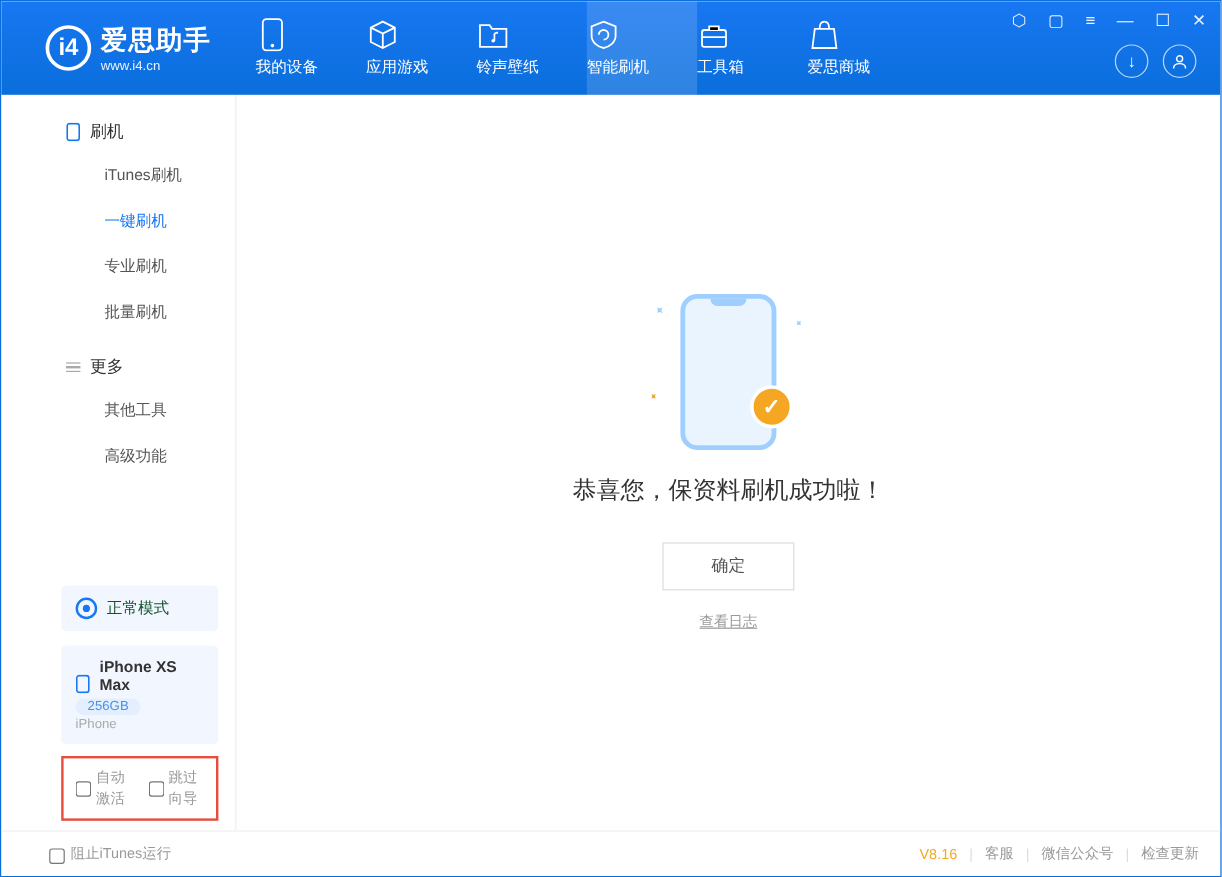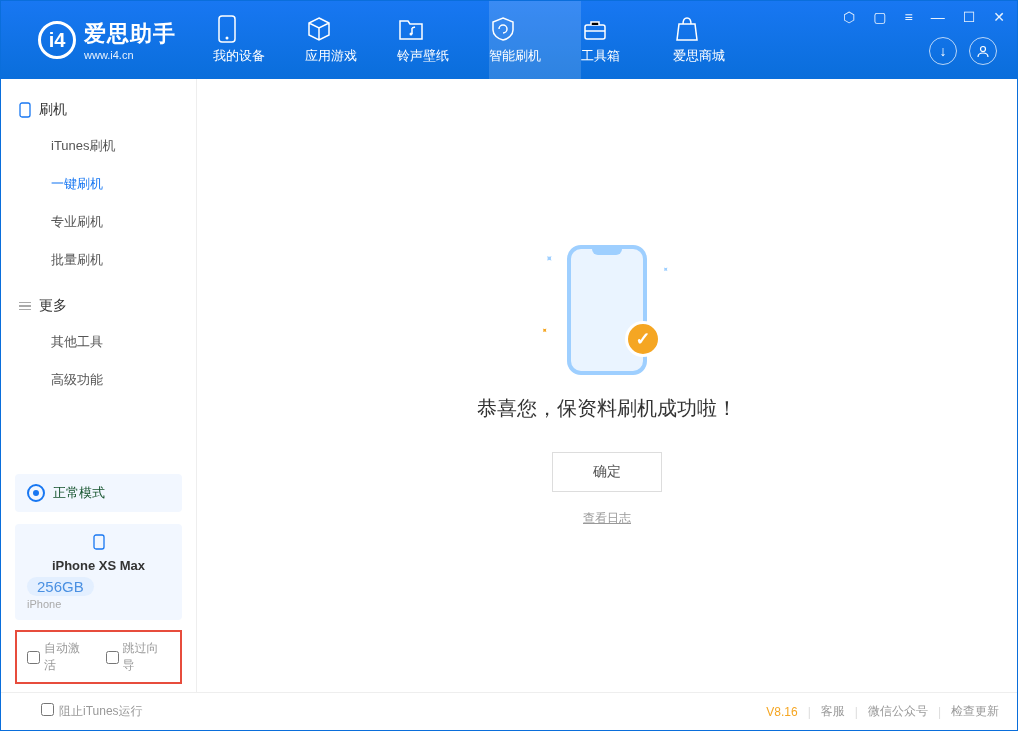--- a/index.html
+++ b/index.html
@@ -11,48 +11,48 @@
 .logo-text-sub { font-size: 11px; opacity: 0.9; }
 .tabs { display: flex; height: 100%; }
 .tab { width: 92px; display: flex; flex-direction: column; align-items: flex-start; justify-content: center; cursor: pointer; font-size: 13px; gap: 4px; }
 .tab.active { background: rgba(255,255,255,0.15); }
 .tab-icon { width: 28px; height: 28px; display: flex; align-items: center; justify-content: center; }
 .window-controls { position: absolute; top: 6px; right: 8px; display: flex; gap: 10px; font-size: 14px; }
 .window-controls span { cursor: pointer; opacity: 0.9; padding: 2px 4px; }
 .header-right-icons { position: absolute; right: 20px; bottom: 14px; display: flex; gap: 12px; }
 .circle-icon { width: 28px; height: 28px; border: 1.5px solid rgba(255,255,255,0.7); border-radius: 50%; display: flex; align-items: center; justify-content: center; font-size: 14px; cursor: pointer; }
 .body-area { display: flex; height: 613px; }
-.sidebar { width: 196px; border-right: 1px solid #eee; padding-top: 14px; display: flex; flex-direction: column; }
+.sidebar { width: 196px; border-right: 1px solid #eee; padding-top: 14px; display: flex; flex-direction: column; padding-left: 36px; }
 .side-group { margin-bottom: 10px; }
 .side-group-title { display: flex; align-items: center; gap: 8px; padding: 8px 18px; font-size: 14px; color: #333; font-weight: 500; }
 .side-item { padding: 10px 18px 10px 50px; font-size: 13px; color: #555; cursor: pointer; }
 .side-item.active { color: #1877f2; }
 .side-spacer { flex: 1; }
 .mode-box { margin: 6px 14px; background: #f2f7ff; border-radius: 4px; padding: 10px 12px; display: flex; align-items: center; gap: 8px; font-size: 13px; color: #14532d; }
 .device-box { margin: 6px 14px 10px; background: #f2f7ff; border-radius: 4px; padding: 10px 12px; font-size: 13px; color: #333; }
 .device-name { font-weight: bold; color: #333; }
-.storage-badge { display: inline-block; background: #e3efff; color: #4a90e2; border-radius: 10px; padding: 1px 10px; font-size: 15px; margin-top: 4px; }
+.storage-badge { display: inline-block; background: #e3efff; color: #4a90e2; border-radius: 10px; padding: 1px 10px; font-size: 11px; margin-top: 4px; }
 .device-type { color: #aaa; font-size: 11px; margin-top: 2px; }
 .checkbox-row { border: 2px solid #e74c3c; margin: 0 14px 8px; padding: 8px 10px; display: flex; gap: 14px; font-size: 12px; color: #999; justify-content: space-between; }
 .checkbox-row label { display: flex; align-items: center; gap: 4px; cursor: pointer; }
 .checkbox-row input { cursor: pointer; }
 .main { flex: 1; display: flex; flex-direction: column; align-items: center; justify-content: center; }
 .success-illustration { margin-bottom: 20px; position: relative; }
 .phone-shape { width: 80px; height: 130px; border: 4px solid #9ecfff; border-radius: 14px; position: relative; background: #eaf4ff; }
 .phone-notch { width: 30px; height: 6px; background: #9ecfff; border-radius: 0 0 6px 6px; position: absolute; top: 0; left: 50%; transform: translateX(-50%); }
 .check-badge { position: absolute; bottom: 18px; right: -14px; width: 36px; height: 36px; background: #f5a623; border-radius: 50%; border: 3px solid #fff; display: flex; align-items: center; justify-content: center; color: #fff; font-size: 18px; font-weight: bold; }
 .sparkle { position: absolute; font-size: 10px; color: #9ecfff; }
 .sparkle.s1 { top: 8px; left: -22px; transform: rotate(45deg); }
 .sparkle.s2 { top: 20px; right: -22px; transform: rotate(45deg); font-size: 8px; }
 .sparkle.s3 { bottom: 40px; left: -26px; color: #f5a623; transform: rotate(45deg); font-size: 8px; }
 .success-title { font-size: 20px; color: #333; margin-bottom: 30px; }
 .confirm-btn { border: 1px solid #ddd; background: #fff; padding: 10px 40px; font-size: 14px; color: #555; cursor: pointer; margin-bottom: 18px; }
 .view-log { font-size: 12px; color: #999; text-decoration: underline; cursor: pointer; }
 .footer { height: 38px; border-top: 1px solid #eee; display: flex; align-items: center; padding: 0 18px; font-size: 12px; color: #999; }
-.footer label { display: flex; align-items: flex-start; gap: 5px; cursor: pointer; padding-left: 22px; }
+.footer label { display: flex; align-items: flex-end; gap: 5px; cursor: pointer; padding-left: 22px; }
 .footer-spacer { flex: 1; }
 .footer-right { display: flex; align-items: center; gap: 10px; color: #999; }
 .footer-right span { cursor: pointer; }
 .footer-sep { color: #ddd; }
 .icon-lines { display: inline-flex; flex-direction: column; gap: 2px; }
 .icon-lines i { display: block; width: 12px; height: 1.5px; background: #aaa; }
 .blue-dot { width: 18px; height: 18px; border: 2px solid #1877f2; border-radius: 50%; display: inline-flex; align-items: center; justify-content: center; }
 .blue-dot::after { content: ""; width: 6px; height: 6px; background: #1877f2; border-radius: 50%; }
 svg { display: block; }
 </style>
@@ -168,21 +168,21 @@
       </div>
       <div class="side-item">其他工具</div>
       <div class="side-item">高级功能</div>
     </div>
     <div class="side-spacer"></div>
     <div class="mode-box">
       <span class="blue-dot"></span>
       <span>正常模式</span>
     </div>
     <div class="device-box">
-      <div style="display:flex;align-items:center;gap:8px;flex-direction:column;">
+      <div style="display:flex;align-items:flex-end;gap:8px;">
         <span>
             <svg width="12" height="16" viewBox="0 0 12 16">
               <rect x="1" y="1" width="10" height="14" rx="2" fill="none" stroke="#1877f2" stroke-width="1.3"></rect>
             </svg>
           </span>
         <span class="device-name">iPhone XS Max</span>
       </div>
       <div class="storage-badge">256GB</div>
       <div class="device-type">iPhone</div>
     </div>

